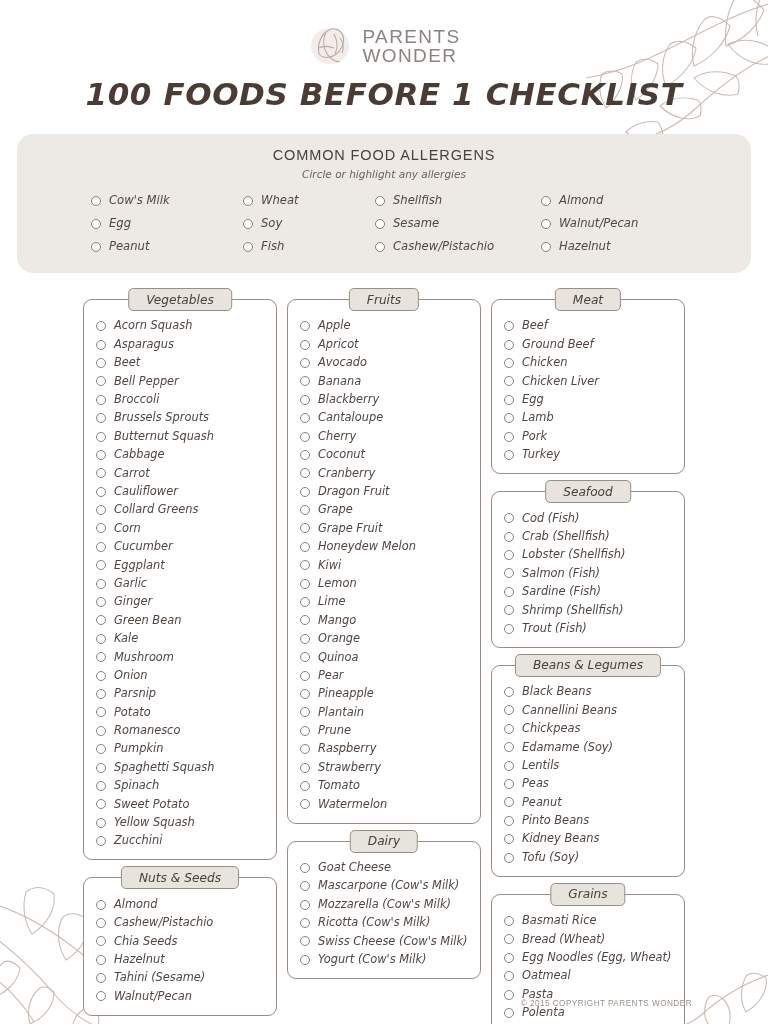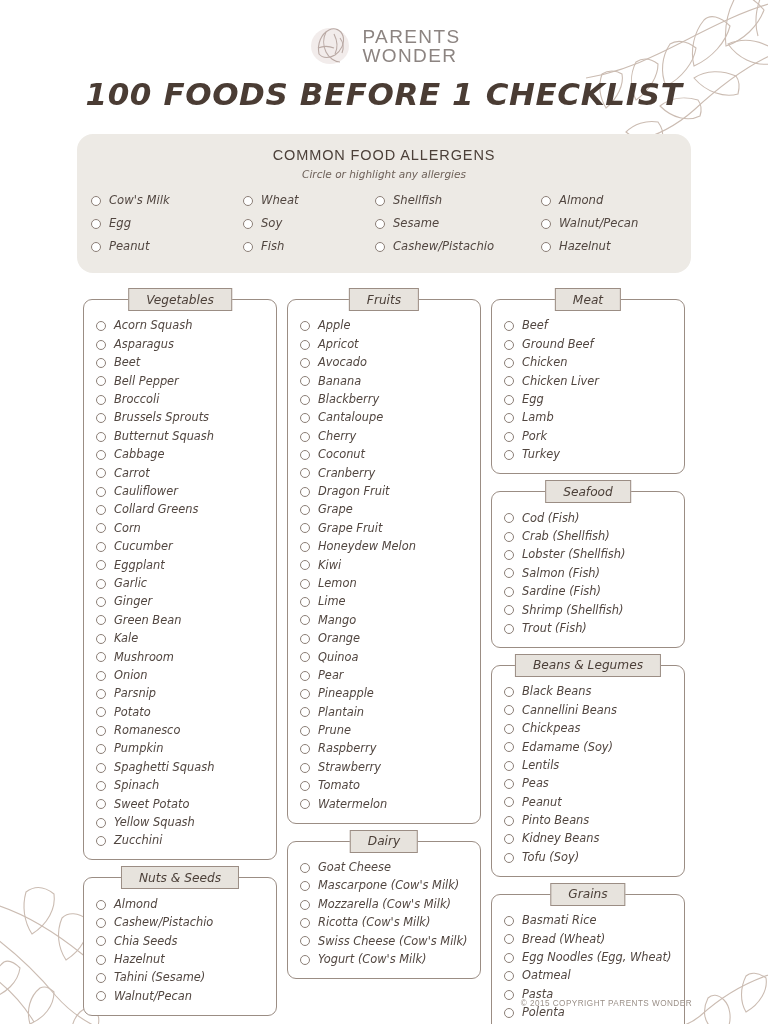--- a/index.html
+++ b/index.html
@@ -65,21 +65,21 @@
     font-weight: bold;
     font-size: 31px;
     letter-spacing: 0.6px;
     color: #4a3c34;
     margin-top: 14px;
   }
 
   
   .allergens {
     margin: 22px auto 0;
-    width: 614px;
+    width: 734px;
     background: #edeae5;
     border-radius: 16px;
     padding: 13px 0 16px;
   }
   .allergens-title {
     text-align: center;
     font-family: "Liberation Sans", sans-serif;
     font-size: 14.5px;
     letter-spacing: 0.9px;
     color: #4c4039;
@@ -144,21 +144,21 @@
     background: #fff;
     padding: 17px 0 9px 0;
   }
   .cat-tab {
     position: absolute;
     top: -12px;
     left: 50%;
     transform: translateX(-50%);
     background: #e7e3dd;
     border: 1px solid #9b8d84;
-    border-radius: 0;
+    border-radius: 5px;
     padding: 3.5px 17px;
     font-style: italic;
     font-size: 12.2px;
     color: #4c4039;
     white-space: nowrap;
     line-height: 1.15;
   }
   .cat-items {
     display: flex;
     flex-direction: column;

